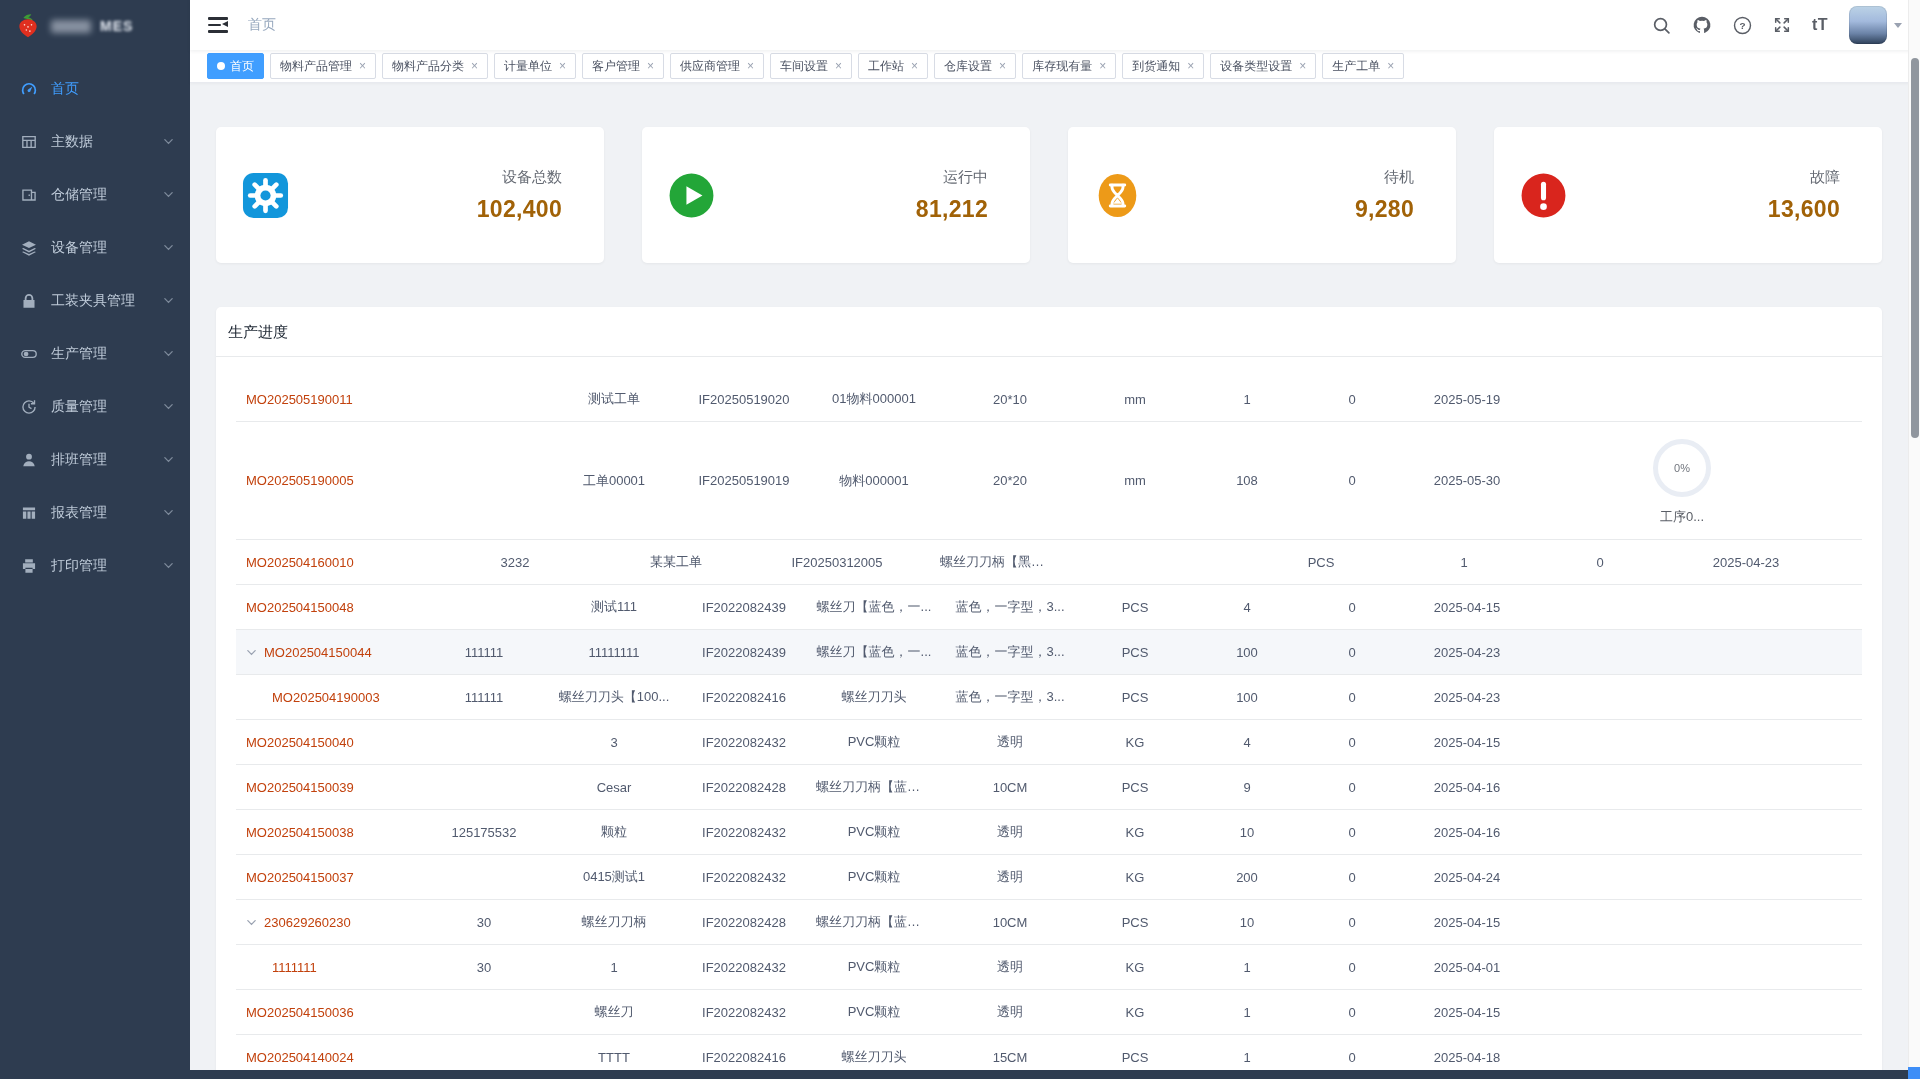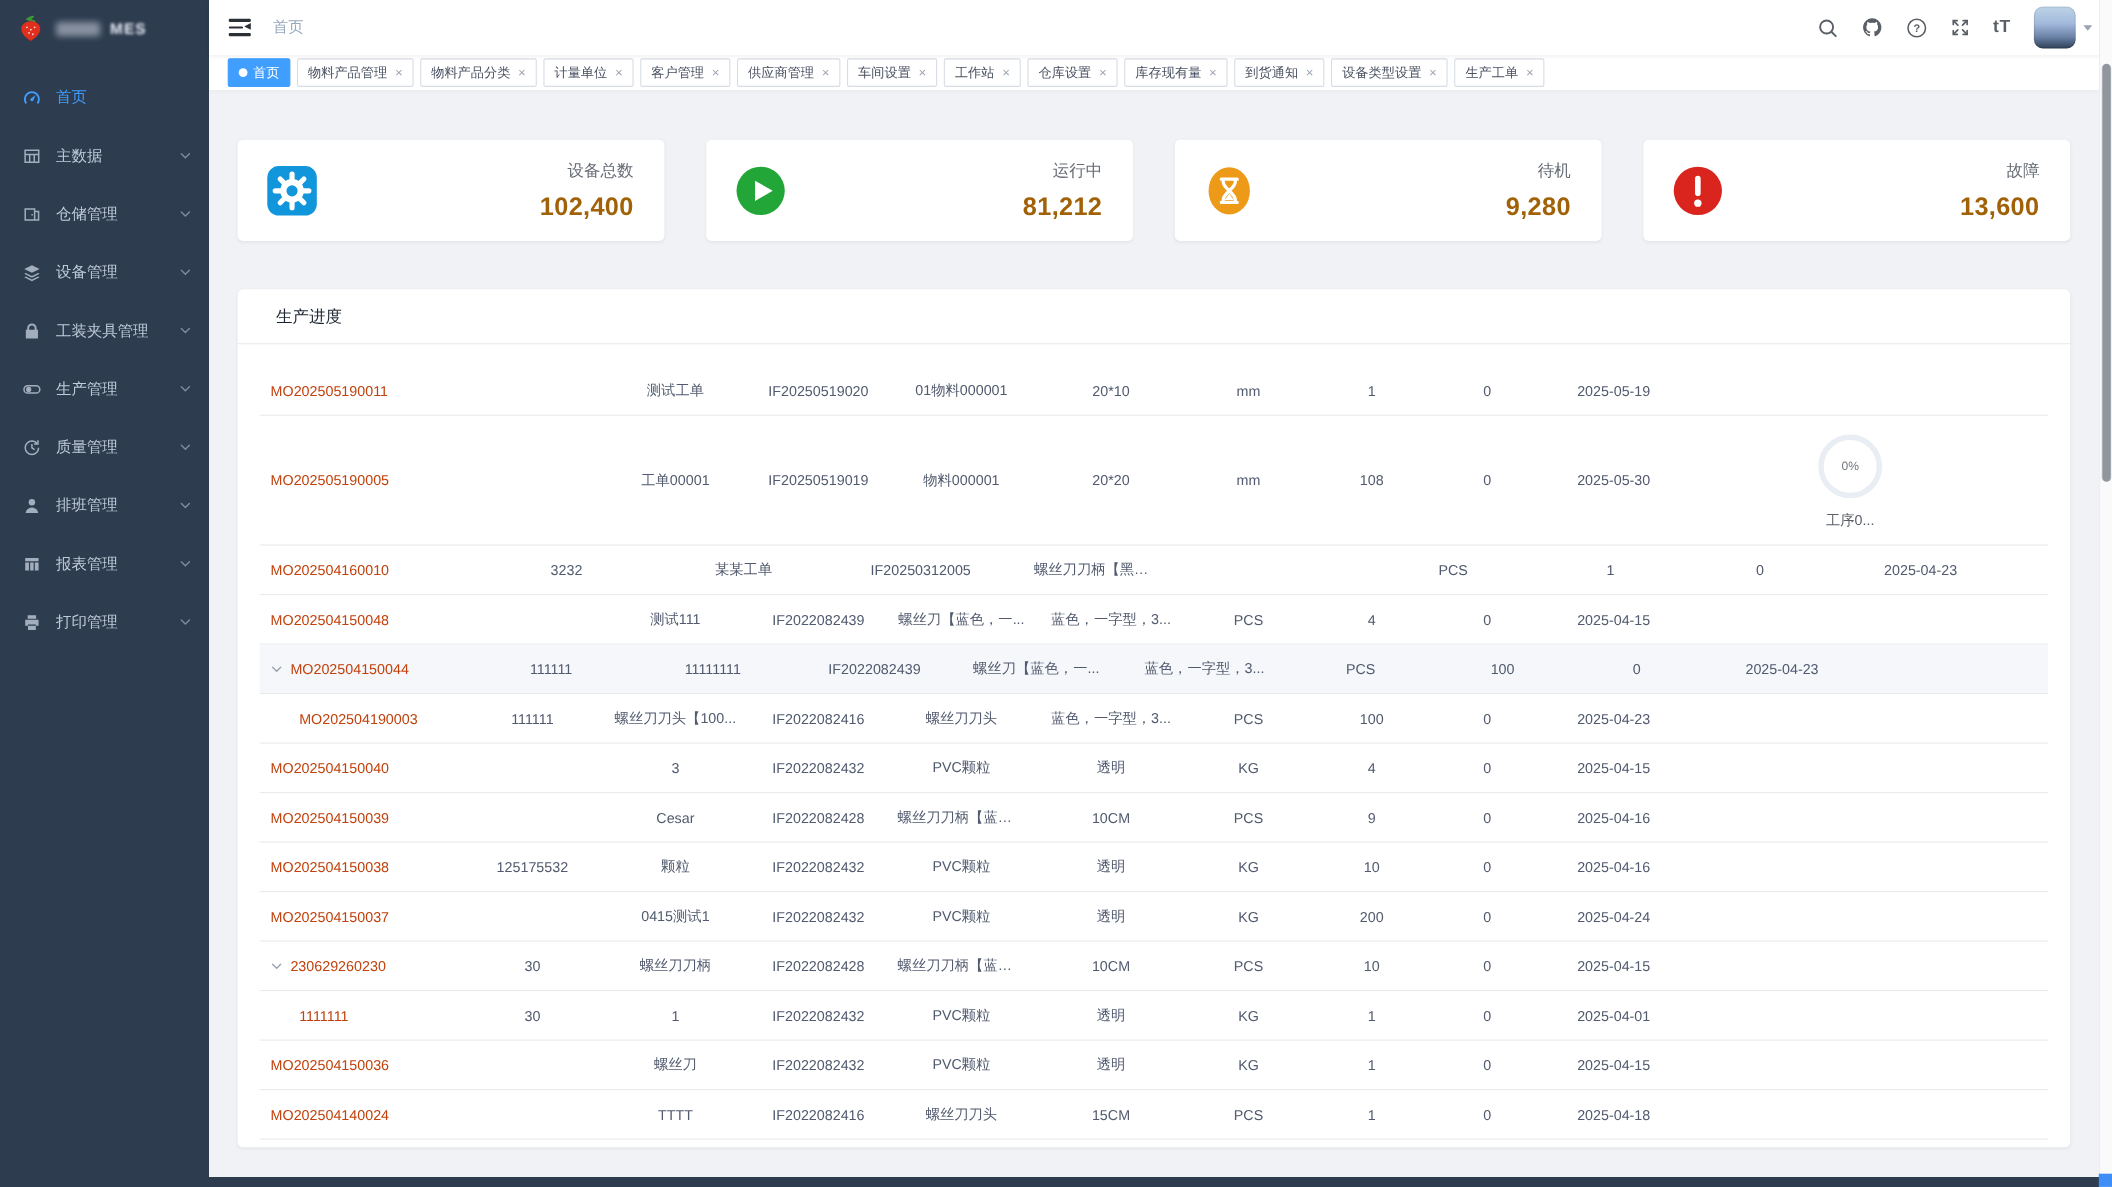--- a/index.html
+++ b/index.html
@@ -39,33 +39,33 @@
 
   .tagsbar { height:33px; background:#fff; display:flex; align-items:center; padding:0 17px; gap:6px; border-bottom:1px solid #e8eaef; box-shadow:0 1px 3px rgba(0,0,0,.04); position:relative; z-index:2; }
   .tag { height:26px; display:inline-flex; align-items:center; gap:5px; padding:0 9px; border:1px solid #d8dce5; background:#fff; color:#495060; font-size:12px; border-radius:2px; cursor:pointer; white-space:nowrap; }
   .tag .dot { width:8px; height:8px; border-radius:50%; background:#fff; }
   .tag .close { color:#9aa2b1; font-size:12px; margin-left:2px; }
   .tag.active { background:#409eff; border-color:#409eff; color:#fff; }
 
   
   .content { flex:1; padding:44px 38px 0 26px; overflow:hidden; }
   .stats { display:flex; gap:38px; }
-  .stat-card { flex:1; height:92px; background:#fff; border-radius:5px; display:flex; align-items:center; justify-content:space-between; padding:0 28px 0 26px; box-shadow:0 1px 3px rgba(0,0,0,.05); }
+  .stat-card { flex:1; height:136px; background:#fff; border-radius:5px; display:flex; align-items:center; justify-content:space-between; padding:0 42px 0 26px; box-shadow:0 1px 3px rgba(0,0,0,.05); }
   .stat-icon { width:47px; height:47px; display:inline-flex; }
   .stat-meta { text-align:right; }
   .stat-label { color:#666b74; font-size:15px; margin-bottom:9px; }
   .stat-value { color:#a16207; font-size:23px; font-weight:700; letter-spacing:.3px; }
 
   .panel { margin-top:44px; background:#fff; border-radius:5px; box-shadow:0 1px 3px rgba(0,0,0,.05); min-height:780px; }
-  .panel-title { font-size:15px; color:#1b2430; padding:16px 35px 14px; border-bottom:1px solid #e8eaec; }
+  .panel-title { font-size:15px; color:#1b2430; padding:16px 12px 14px; border-bottom:1px solid #e8eaec; }
   .table { margin:20px 20px 0; }
   .t-head, .t-row { display:grid; align-items:center; }
   .t-head { background:#f8f8f9; height:40px; border-bottom:1px solid #e8eaec; font-weight:700; font-size:13px; color:#515a6e; }
   .t-row { min-height:45px; border-bottom:1px solid #e8eaec; font-size:13px; color:#515a6e; }
-  .t-row.highlight { background:#f5f7fa;gap:17px; }
+  .t-row.highlight { background:#f5f7fa; }
   .t-row.tall { min-height:118px; }
   .cell { padding:0 10px; text-align:center; white-space:nowrap; overflow:hidden; text-overflow:ellipsis; }
   .cell.first { text-align:left; display:flex; align-items:center; overflow:visible; }
   .link { color:#c2410c; cursor:pointer; white-space:nowrap; }
   .chev { display:inline-flex; margin-right:7px; cursor:pointer; color:#9aa2b1; flex-shrink:0; }
   .chev svg { width:11px; height:11px; }
   .indent { display:inline-block; width:26px; flex-shrink:0; }
   .progress-wrap { display:flex; flex-direction:column; align-items:center; padding:13px 30px 10px 0; }
   .ring { width:58px; height:58px; border-radius:50%; border:5px solid #e9edf4; display:flex; align-items:center; justify-content:center; color:#73777f; font-size:11px; }
   .ring-label { margin-top:11px; color:#5a5e66; font-size:13px; }

